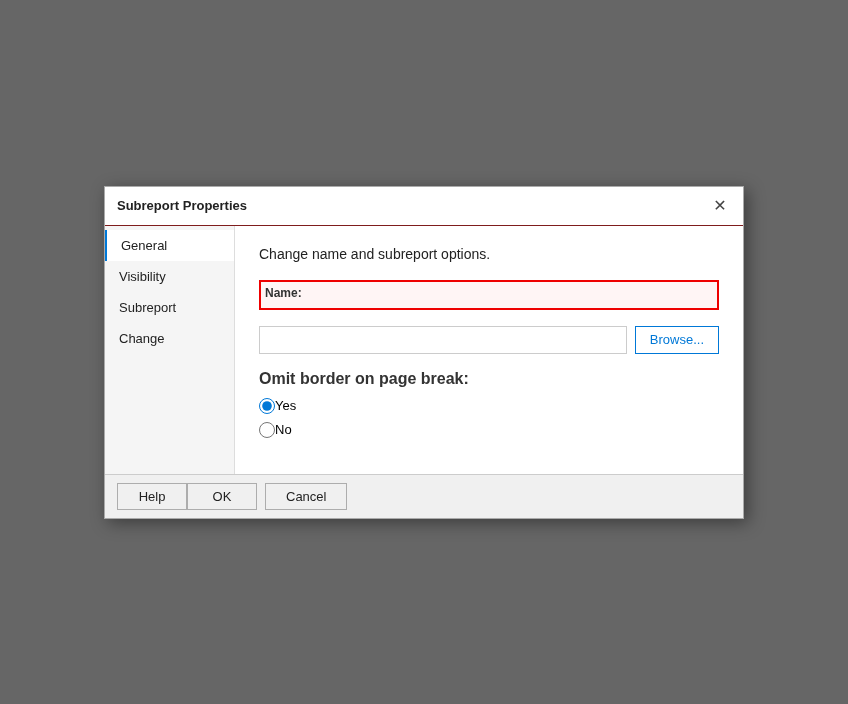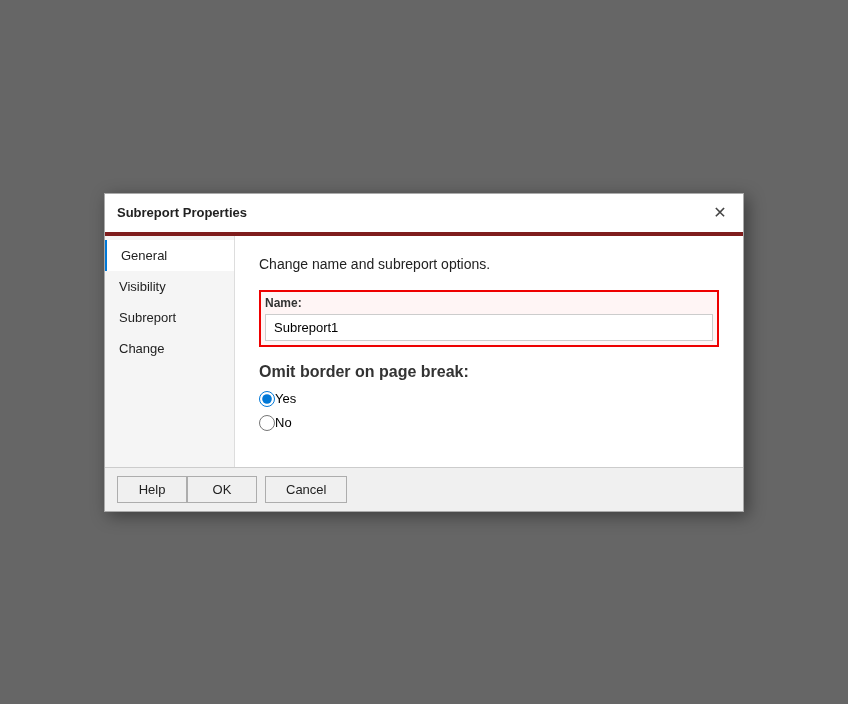--- a/index.html
+++ b/index.html
@@ -22,21 +22,21 @@
       width: 640px;
       background: #f0f0f0;
       border: 1px solid #aaa;
       box-shadow: 4px 4px 16px rgba(0,0,0,0.4);
       display: flex;
       flex-direction: column;
     }
 
     .dialog-titlebar {
       background: #fff;
-      border-bottom: 4px solid #7f1d1d;
+      border-bottom: 1px solid #7f1d1d;
       padding: 8px 12px;
       display: flex;
       align-items: center;
       justify-content: space-between;
     }
 
     .dialog-title {
       font-size: 13px;
       font-weight: 600;
       color: #222;
@@ -226,25 +226,28 @@
         <span>Change</span>
       </div>
     </div>
 
     <div class="main-content">
       <div class="section-heading">Change name and subreport options.</div>
 
       <div class="field-group">
         <div class="name-box">
           <div class="field-label">Name:</div>
-          <input class="name-input" type="text" value="Subreport1" style="">
         </div>
       </div>
 
       <div class="field-group">
+        <div class="subreport-row">
+          <input class="subreport-input" type="text" style="">
+          <button class="browse-btn">Browse...</button>
+        </div>
       </div>
 
       <div class="field-group">
         <div class="omit-label">Omit border on page break:</div>
         <div class="radio-group">
           <label class="radio-item">
             <input type="radio" name="omit_border" checked="" style="">
             <span>Yes</span>
           </label>
           <label class="radio-item">

